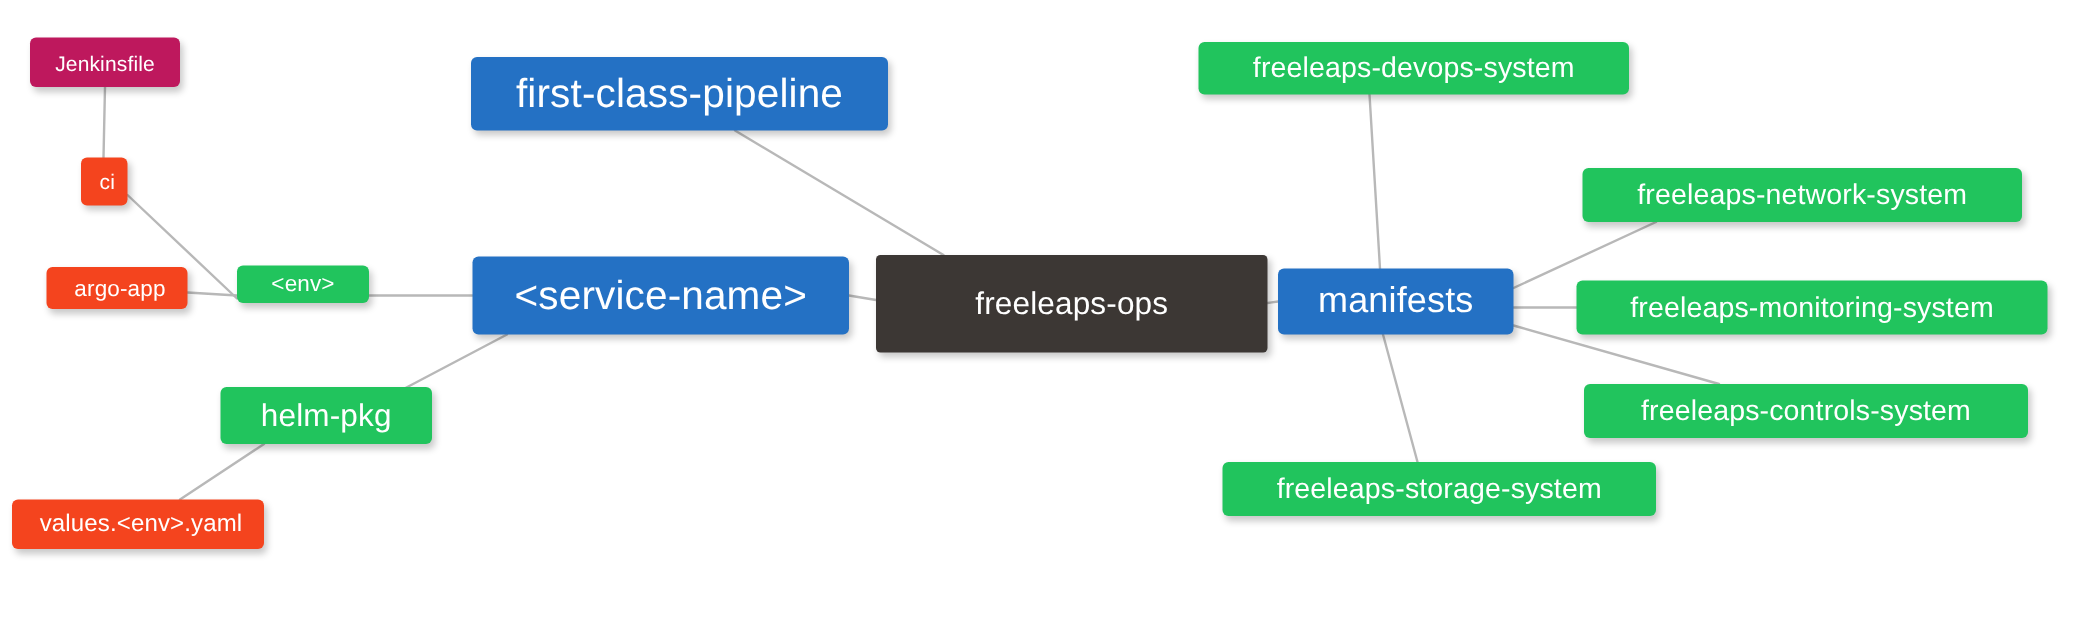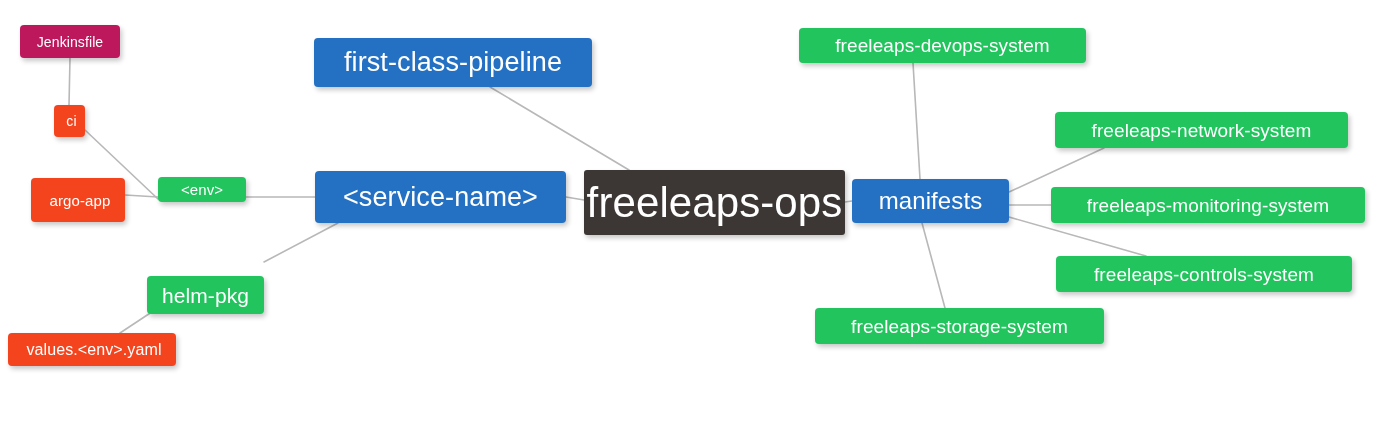--- a/index.html
+++ b/index.html
@@ -66,39 +66,39 @@
       <line x1="1009" y1="217" x2="1146" y2="256" stroke="#b8b8b8" stroke-width="1.6" stroke-linecap="round"></line>
       <line x1="922" y1="223" x2="945" y2="308" stroke="#b8b8b8" stroke-width="1.6" stroke-linecap="round"></line>
     </svg>
   <div id="node-layer">
       <div class="node n-orange" style="left: 20px; top: 25px; width: 100px; height: 33px; font-size: 14px;">
         <span>Jenkinsfile</span>
       </div>
       <div class="node n-red" style="left: 54px; top: 105px; width: 31px; height: 32px; font-size: 14px;">
         <span>ci</span>
       </div>
-      <div class="node n-red" style="left: 31px; top: 178px; width: 94px; height: 44px; font-size: 15px; align-items: center;">
+      <div class="node n-red" style="left: 31px; top: 178px; width: 94px; height: 28px; font-size: 15px; align-items: center;">
         <span>argo-app</span>
       </div>
       <div class="node n-green" style="left: 158px; top: 177px; width: 88px; height: 25px; font-size: 15px;">
         <span>&lt;env&gt;</span>
       </div>
       <div class="node n-blue" style="left: 315px; top: 171px; width: 251px; height: 52px; font-size: 27px;">
         <span>&lt;service-name&gt;</span>
       </div>
       <div class="node n-blue" style="left: 314px; top: 38px; width: 278px; height: 49px; font-size: 27px;">
         <span>first-class-pipeline</span>
       </div>
-      <div class="node n-green" style="left: 147px; top: 258px; width: 117px; height: 38px; font-size: 21px; margin-top: 18px;">
+      <div class="node n-green" style="left: 147px; top: 258px; width: 141px; height: 38px; font-size: 21px;">
         <span>helm-pkg</span>
       </div>
       <div class="node n-red" style="left: 8px; top: 333px; width: 168px; height: 33px; font-size: 16px;">
         <span>values.&lt;env&gt;.yaml</span>
       </div>
-      <div class="node n-root" style="left: 584px; top: 170px; width: 261px; height: 65px; font-size: 42px;">
+      <div class="node n-root" style="left: 584px; top: 170px; width: 261px; height: 65px; font-size: 21px;">
         <span>freeleaps-ops</span>
       </div>
       <div class="node n-blue" style="left: 852px; top: 179px; width: 157px; height: 44px; font-size: 24px;">
         <span>manifests</span>
       </div>
       <div class="node n-green" style="left: 799px; top: 28px; width: 287px; height: 35px; font-size: 19px; text-align: center;">
         <span>freeleaps-devops-system</span>
       </div>
       <div class="node n-green" style="left: 1055px; top: 112px; width: 293px; height: 36px; font-size: 19px;">
         <span>freeleaps-network-system</span>

